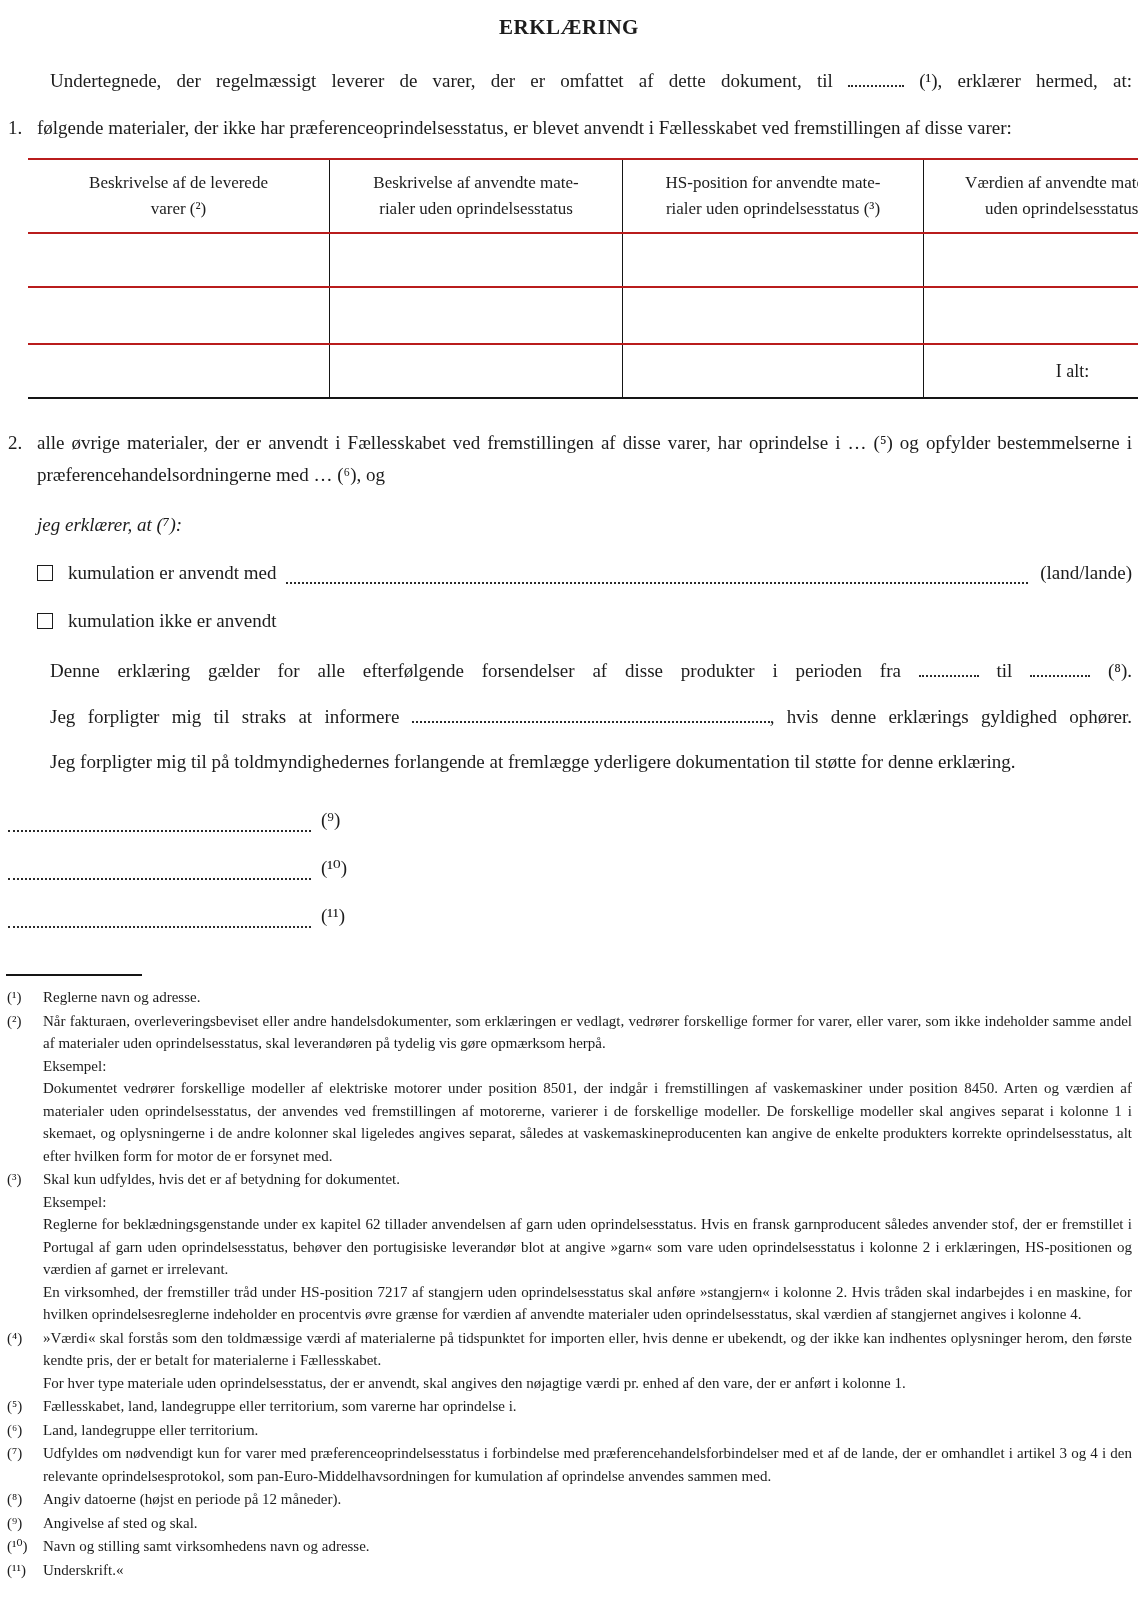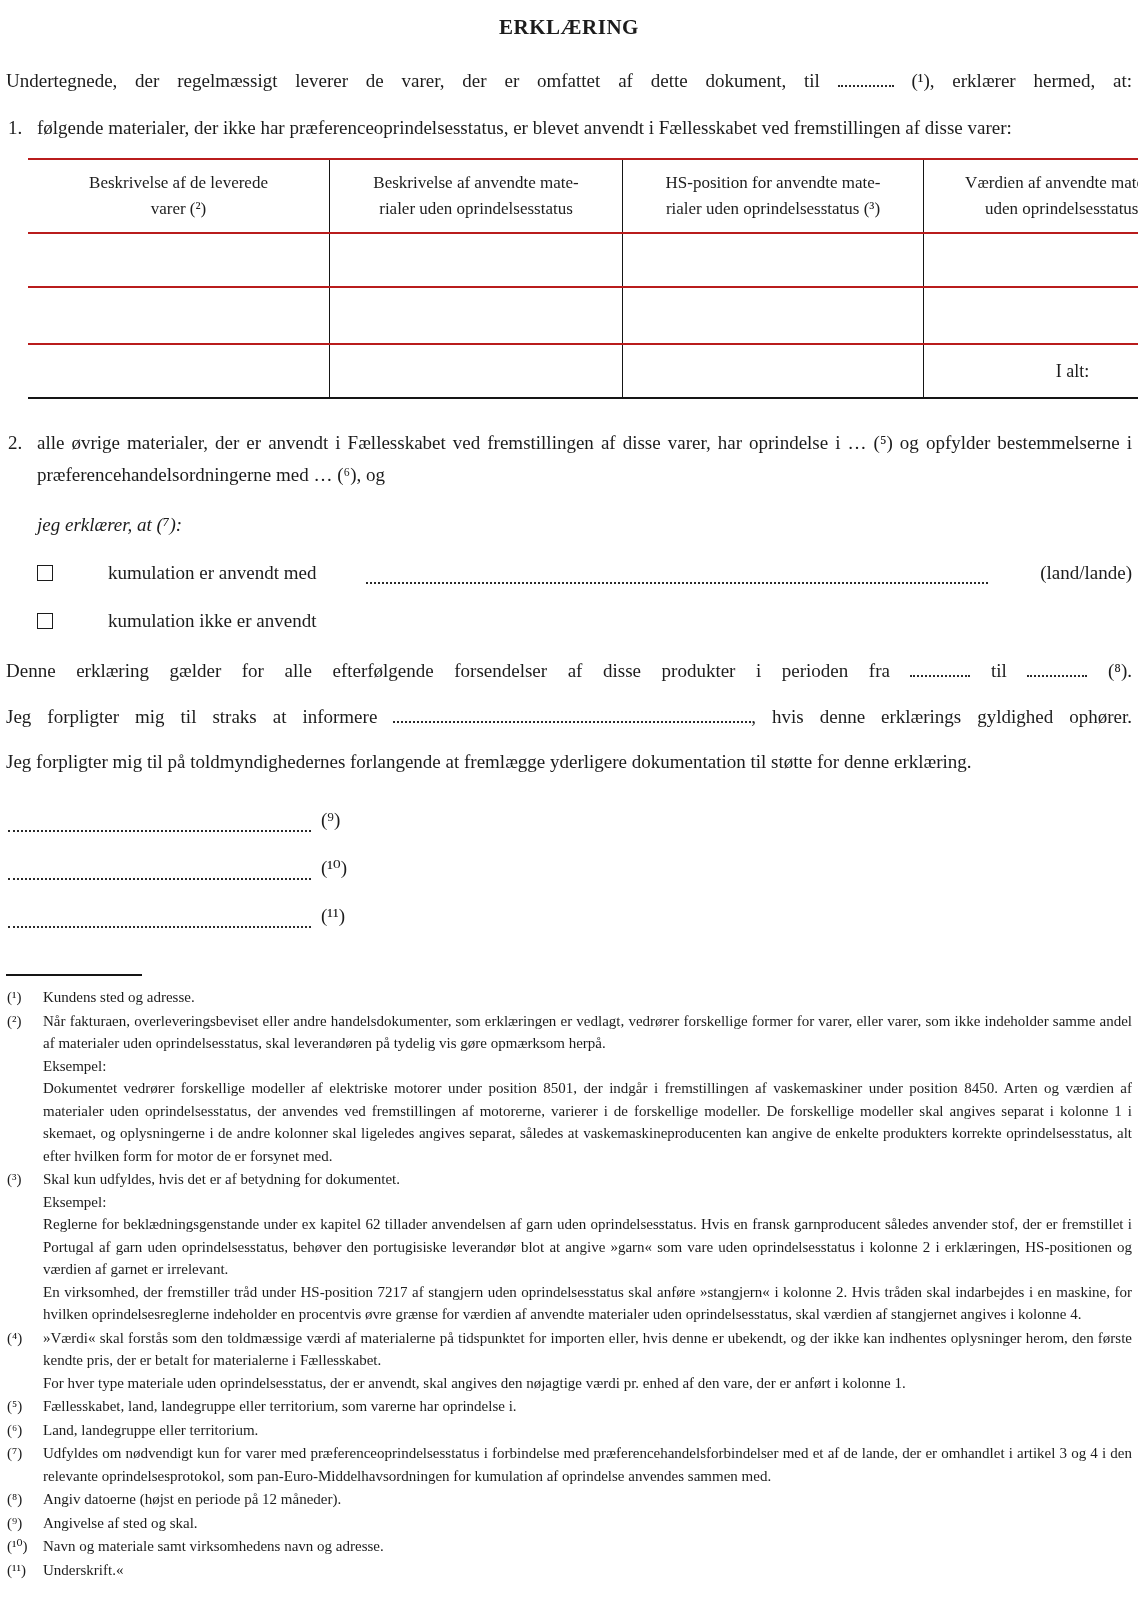--- a/index.html
+++ b/index.html
@@ -19,21 +19,21 @@
   .doc-title{
     text-align:center;
     font-weight:bold;
     font-size:21px;
     letter-spacing:0.5px;
     margin:0 0 20px 0;
   }
   p{margin:0;}
   .just{text-align:justify;}
   .just-all{text-align:justify;text-align-last:justify;}
-  .para{margin-top:14px;}
+  .para{margin-top:14px;margin-left:44px;}
   .num-item{position:relative;padding-left:31px;margin-top:15px;}
   .num-item .num{position:absolute;left:2px;top:0;}
   .dots{
     display:inline-block;
     vertical-align:baseline;
     height:0.85em;
     border-bottom:2px dotted #2a2a2a;
   }
   .dots-intro{width:56px;}
   .dots-period{width:60px;}
@@ -61,21 +61,20 @@
   }
   .body-row td{height:40px;}
   .body-row2 td{height:43px;}
   .total-cell{text-align:center;font-size:18px;}
   
   .declare-lead{margin:18px 0 12px 31px;font-style:italic;}
   .cb-row{
     display:flex;
     align-items:center;
     margin:16px 0 0 31px;
-    gap:40px;
   }
   .checkbox{
     flex:none;
     width:14px;height:14px;
     border:1.7px solid #1c1c1c;
     margin-right:15px;
     background:#fff;
   }
   .cb-label{flex:none;}
   .cb-dots{
@@ -189,21 +188,21 @@
   <div class="sig-line">
     <span class="sig-dots"></span>
     <span class="sig-ref">(¹¹)</span>
   </div>
 
   <div class="fn-sep"></div>
 
   <div class="footnotes">
     <div class="fn-row">
       <span class="fn-label">(¹)</span>
-      <div class="fn-text">Kundens sted og adresse.</div>
+      <div class="fn-text">Reglerne navn og adresse.</div>
     </div>
     <div class="fn-row">
       <span class="fn-label">(²)</span>
       <div class="fn-text">Når fakturaen, overleveringsbeviset eller andre handelsdokumenter, som erklæringen er vedlagt, vedrører forskellige former for varer, eller varer, som ikke indeholder samme andel af materialer uden oprindelsesstatus, skal leverandøren på tydelig vis gøre opmærksom herpå.
 Eksempel:
 Dokumentet vedrører forskellige modeller af elektriske motorer under position 8501, der indgår i fremstillingen af vaskemaskiner under position 8450. Arten og værdien af materialer uden oprindelsesstatus, der anvendes ved fremstillingen af motorerne, varierer i de forskellige modeller. De forskellige modeller skal angives separat i kolonne 1 i skemaet, og oplysningerne i de andre kolonner skal ligeledes angives separat, således at vaskemaskineproducenten kan angive de enkelte produkters korrekte oprindelsesstatus, alt efter hvilken form for motor de er forsynet med.</div>
     </div>
     <div class="fn-row">
       <span class="fn-label">(³)</span>
       <div class="fn-text">Skal kun udfyldes, hvis det er af betydning for dokumentet.
@@ -231,21 +230,21 @@
     <div class="fn-row">
       <span class="fn-label">(⁸)</span>
       <div class="fn-text">Angiv datoerne (højst en periode på 12 måneder).</div>
     </div>
     <div class="fn-row">
       <span class="fn-label">(⁹)</span>
       <div class="fn-text">Angivelse af sted og skal.</div>
     </div>
     <div class="fn-row">
       <span class="fn-label">(¹⁰)</span>
-      <div class="fn-text">Navn og materiale samt virksomhedens navn og adresse.</div>
+      <div class="fn-text">Navn og stilling samt virksomhedens navn og adresse.</div>
     </div>
     <div class="fn-row">
       <span class="fn-label">(¹¹)</span>
       <div class="fn-text">Underskrift.«</div>
     </div>
   </div>
 
 </div>
 
 </body></html>

